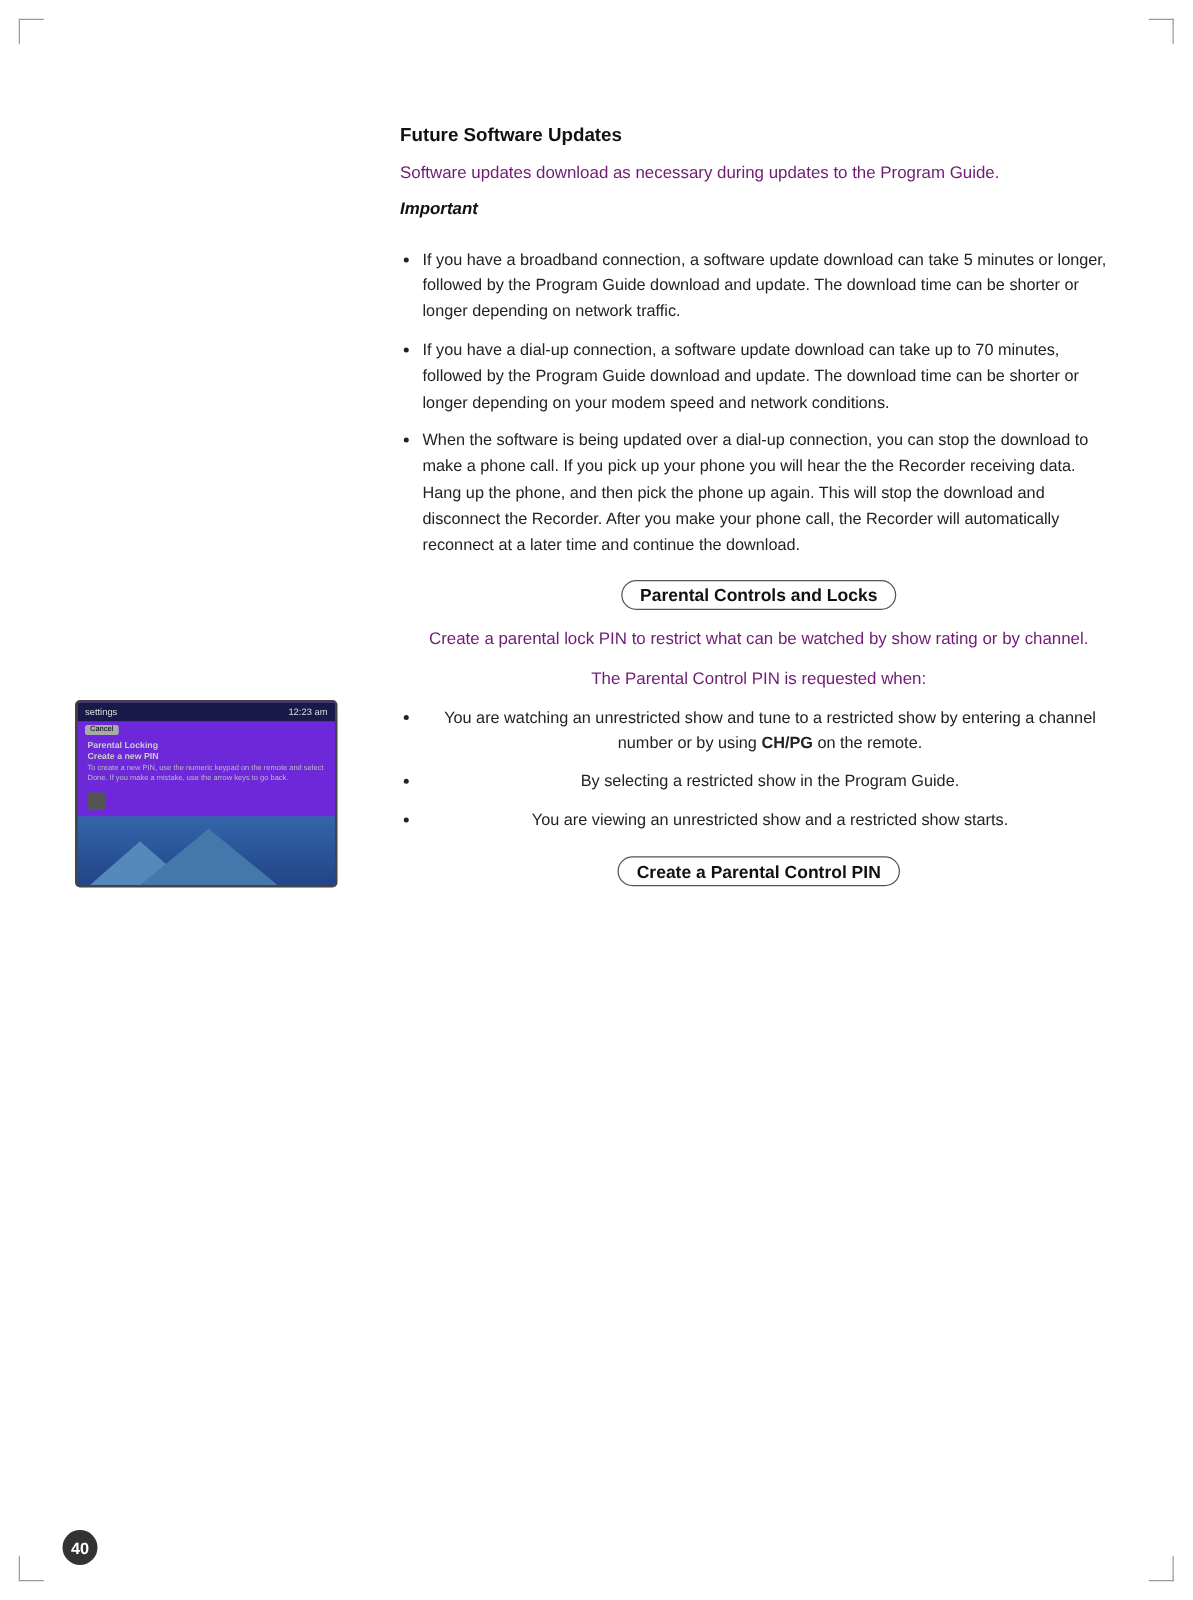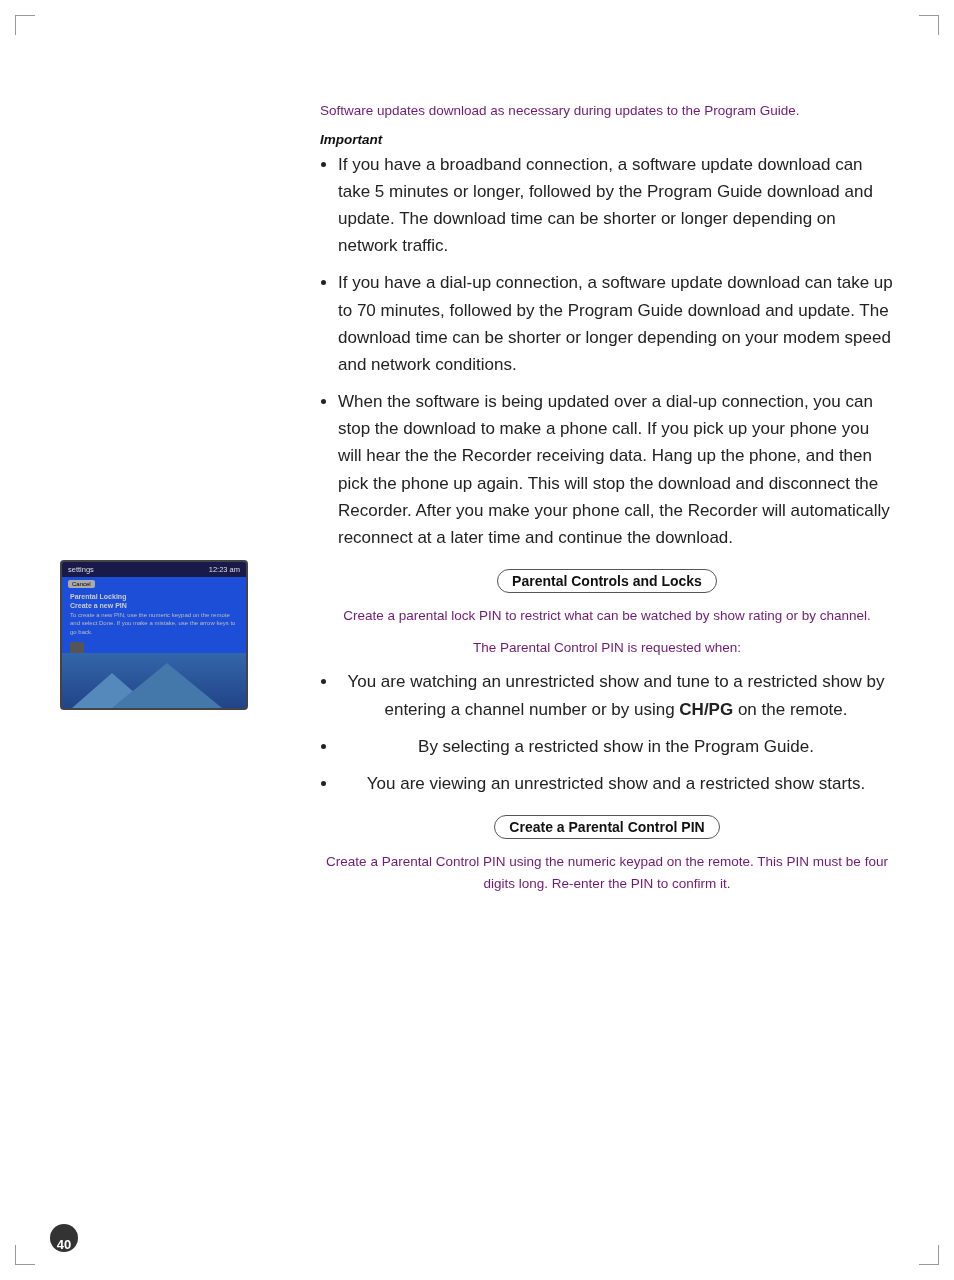--- a/index.html
+++ b/index.html
@@ -60,21 +60,21 @@
     
     .page-number {
       position: absolute;
       bottom: 28px;
       left: 50px;
       width: 28px;
       height: 28px;
       background: #333;
       border-radius: 50%;
       display: flex;
-      align-items: flex-end;
+      align-items: center;
       justify-content: center;
       color: #fff;
       font-size: 13px;
       font-weight: bold;
     }
 
     
     .content-area {
       margin-left: 320px;
       margin-right: 60px;
@@ -93,32 +93,32 @@
       font-size: 13.5px;
       line-height: 1.6;
       color: #701a75;
       margin-bottom: 10px;
     }
 
     .important-label {
       font-size: 13.5px;
       font-weight: bold;
       font-style: italic;
-      margin-bottom: 4px;
+      margin-bottom: 24px;
       margin-top: 6px;
       color: #111;
     }
 
     .bullet-list {
       margin-left: 18px;
       margin-bottom: 12px;
     }
 
     .bullet-list li {
-      font-size: 17px;
+      font-size: 13px;
       line-height: 1.6;
       color: #222;
       margin-bottom: 10px;
       list-style-type: disc;
     }
 
     .section-divider {
       margin: 18px 0 12px 0;
       text-align: center;
     }
@@ -138,23 +138,23 @@
     
     .left-image-area {
       position: absolute;
       left: 60px;
       top: 560px;
       width: 230px;
     }
 
     
     .tv-screen {
-      width: 188px;
+      width: 210px;
       height: 150px;
-      background: #1d4ed8;
+      background: #6d28d9;
       border-radius: 4px;
       overflow: hidden;
       position: relative;
       border: 2px solid #444;
     }
 
     .tv-header {
       background: #1a1a4a;
       color: #fff;
       font-size: 8px;
@@ -272,20 +272,21 @@
       <div class="tv-landscape">
         <div class="tv-landscape-mountain"></div>
         <div class="tv-landscape-mountain2"></div>
       </div>
     </div>
   </div>
 
   <div class="content-area">
 
     <div>
+      <div class="section-heading">Future Software Updates</div>
       <p class="body-text">Software updates download as necessary during updates to the Program Guide.</p>
       <div class="important-label">Important</div>
       <ul class="bullet-list">
         <li>If you have a broadband connection, a software update download can take 5 minutes or longer, followed by the Program Guide download and update. The download time can be shorter or longer depending on network traffic.</li>
         <li>If you have a dial-up connection, a software update download can take up to 70 minutes, followed by the Program Guide download and update. The download time can be shorter or longer depending on your modem speed and network conditions.</li>
         <li>When the software is being updated over a dial-up connection, you can stop the download to make a phone call. If you pick up your phone you will hear the the Recorder receiving data. Hang up the phone, and then pick the phone up again. This will stop the download and disconnect the Recorder. After you make your phone call, the Recorder will automatically reconnect at a later time and continue the download.</li>
       </ul>
     </div>
 
     <div class="section-divider">
@@ -296,18 +297,17 @@
         <li>
           You are watching an unrestricted show and tune to a restricted show by entering a channel number or by using <strong>CH/PG</strong> on the remote.
         </li>
         <li>By selecting a restricted show in the Program Guide.</li>
         <li>You are viewing an unrestricted show and a restricted show starts.</li>
       </ul>
     </div>
 
     <div class="section-divider">
       <div class="section-title-box">Create a Parental Control PIN</div>
-      <p class="body-text">Create a Parental Control PIN using the numeric keypad on the remote. This PIN must be four digits long. Re-enter the PIN to confirm it.</p>
     </div>
 
   </div>
 
 </div>
 
 </body></html>

